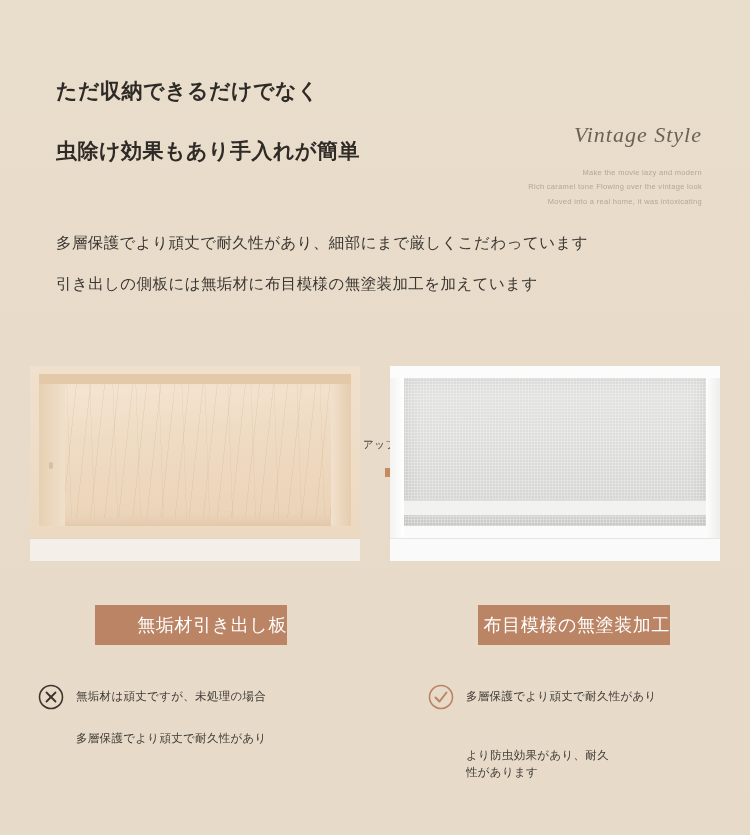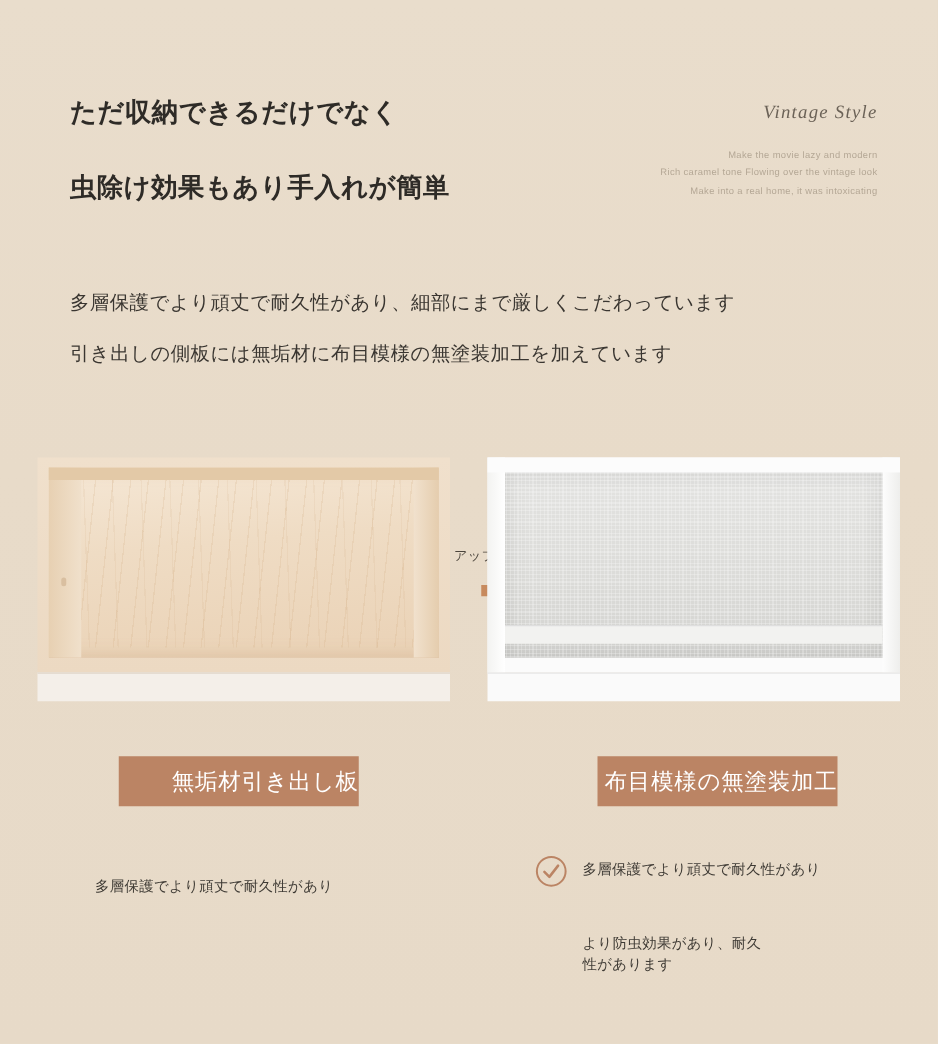--- a/index.html
+++ b/index.html
@@ -42,23 +42,24 @@
   .vintage-wrap {
     position: absolute;
     top: 82px;
     right: 48px;
     width: 260px;
     text-align: right;
   }
   .vintage-title {
     font-family: "Liberation Serif", serif;
     font-style: italic;
-    font-size: 15px;
+    font-size: 22px;
     color: #6b6257;
     letter-spacing: 1px;
+    margin-top: 40px;
   }
   .vintage-sub {
     margin-top: 18px;
     font-size: 7.5px;
     color: #b4a795;
     line-height: 1.9;
     letter-spacing: 0.3px;
   }
 
   .desc {
@@ -316,21 +317,21 @@
   <div class="header">
     <div class="head-line">ただ収納できるだけでなく</div>
     <div class="head-line second">虫除け効果もあり手入れが簡単</div>
   </div>
 
   <div class="vintage-wrap">
     <div class="vintage-title">Vintage Style</div>
     <div class="vintage-sub">
       <div>Make the movie lazy and modern</div>
       <div>Rich caramel tone Flowing over the vintage look</div>
-      <div>Make into a real home, it was intoxicating</div>
+      <div>Moved into a real home, it was intoxicating</div>
     </div>
   </div>
 
   <div class="desc">
     <div class="desc-line">多層保護でより頑丈で耐久性があり、細部にまで厳しくこだわっています</div>
     <div class="desc-line">引き出しの側板には無垢材に布目模様の無塗装加工を加えています</div>
   </div>
 
   <div class="images">
 
@@ -364,20 +365,30 @@
         <div class="white-bottomrail"></div>
       </div>
       <div class="white-base"></div>
     </div>
   </div>
 
   <div class="pill left">無垢材引き出し板</div>
   <div class="pill right">布目模様の無塗装加工</div>
 
   <div class="note left">
+    <div class="note-row">
+      <span class="note-icon">
+        <svg width="26" height="26" viewBox="0 0 26 26">
+          <circle cx="13" cy="13" r="11.5" fill="none" stroke="#3b352e" stroke-width="1.6"></circle>
+          <line x1="8.5" y1="8.5" x2="17.5" y2="17.5" stroke="#3b352e" stroke-width="1.8" stroke-linecap="round"></line>
+          <line x1="17.5" y1="8.5" x2="8.5" y2="17.5" stroke="#3b352e" stroke-width="1.8" stroke-linecap="round"></line>
+        </svg>
+      </span>
+      <span class="note-text">無垢材は頑丈ですが、未処理の場合</span>
+    </div>
     <div class="note-text2">多層保護でより頑丈で耐久性があり</div>
   </div>
 
   <div class="note right">
     <div class="note-row">
       <span class="note-icon">
         <svg width="26" height="26" viewBox="0 0 26 26">
           <circle cx="13" cy="13" r="11.5" fill="none" stroke="#bb8464" stroke-width="1.6"></circle>
           <polyline points="7.5,13.5 11.5,17.5 18.5,8.5" fill="none" stroke="#bb8464" stroke-width="2" stroke-linecap="round" stroke-linejoin="round"></polyline>
         </svg>

